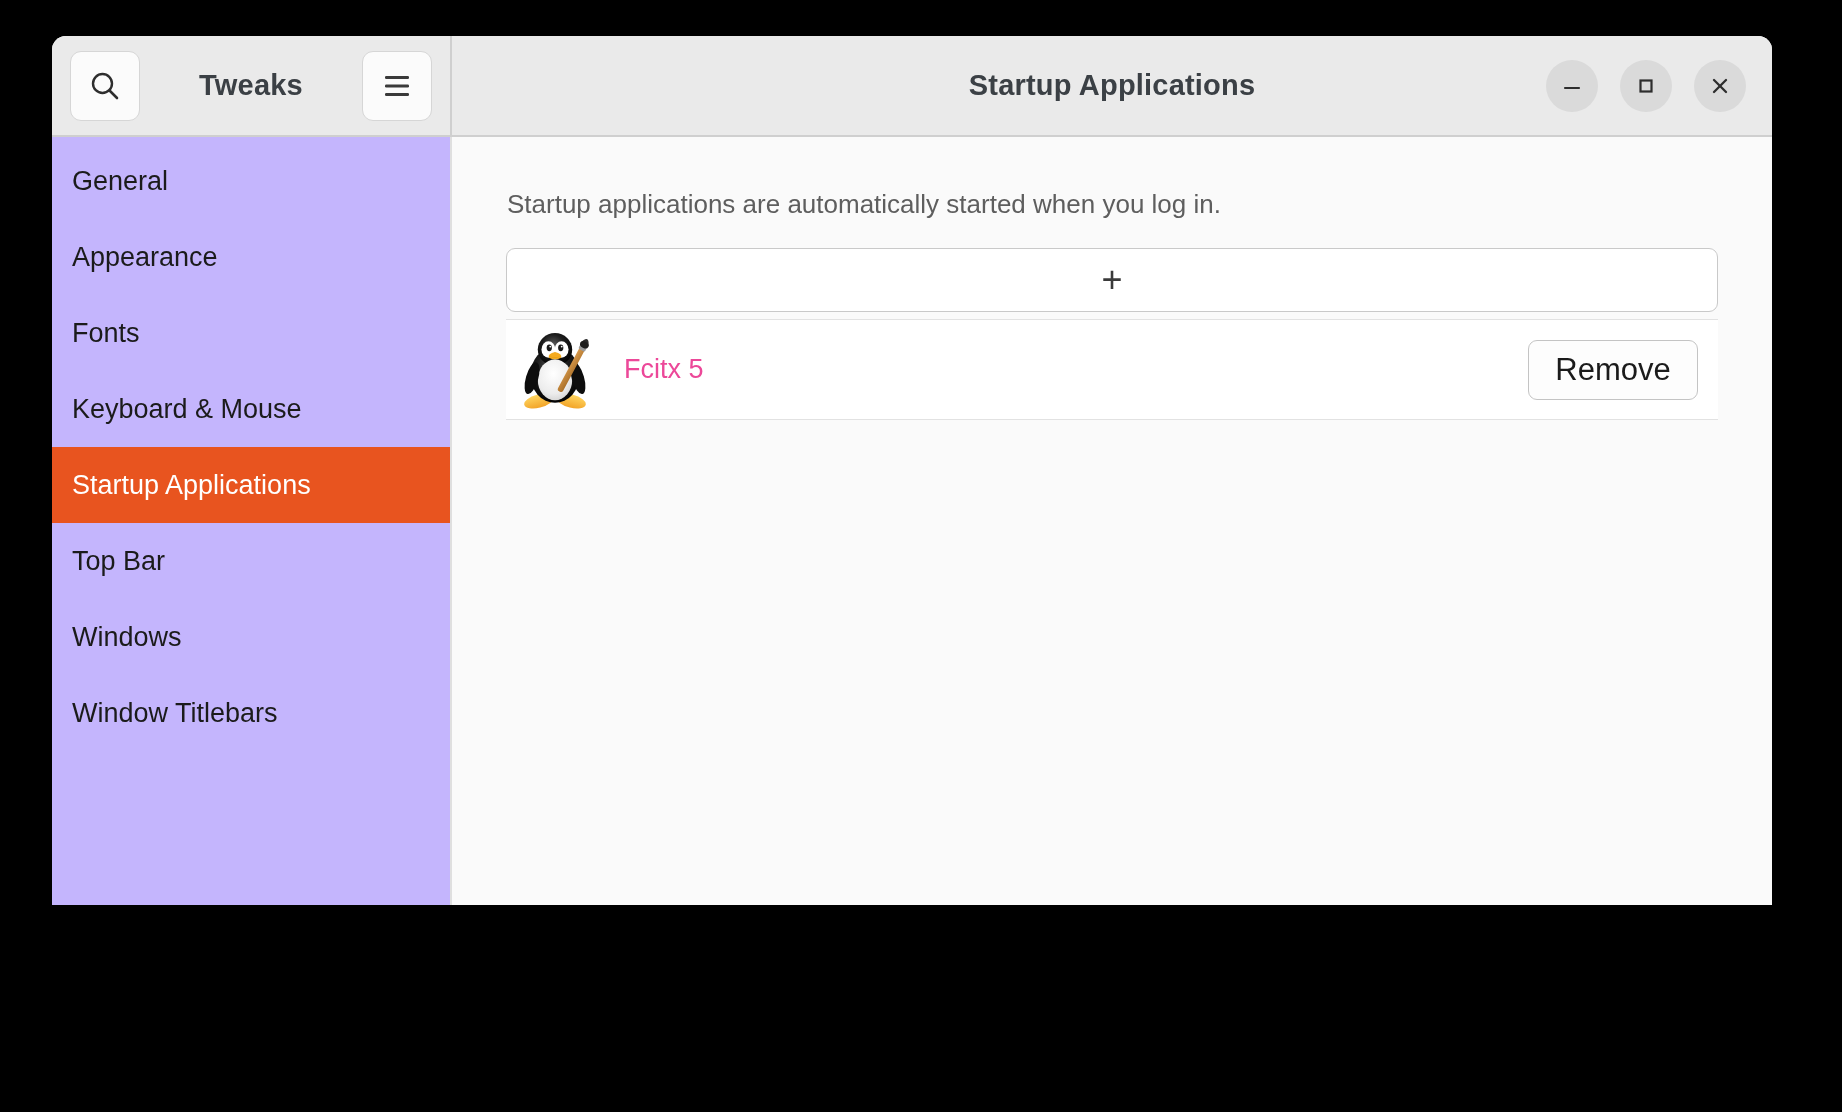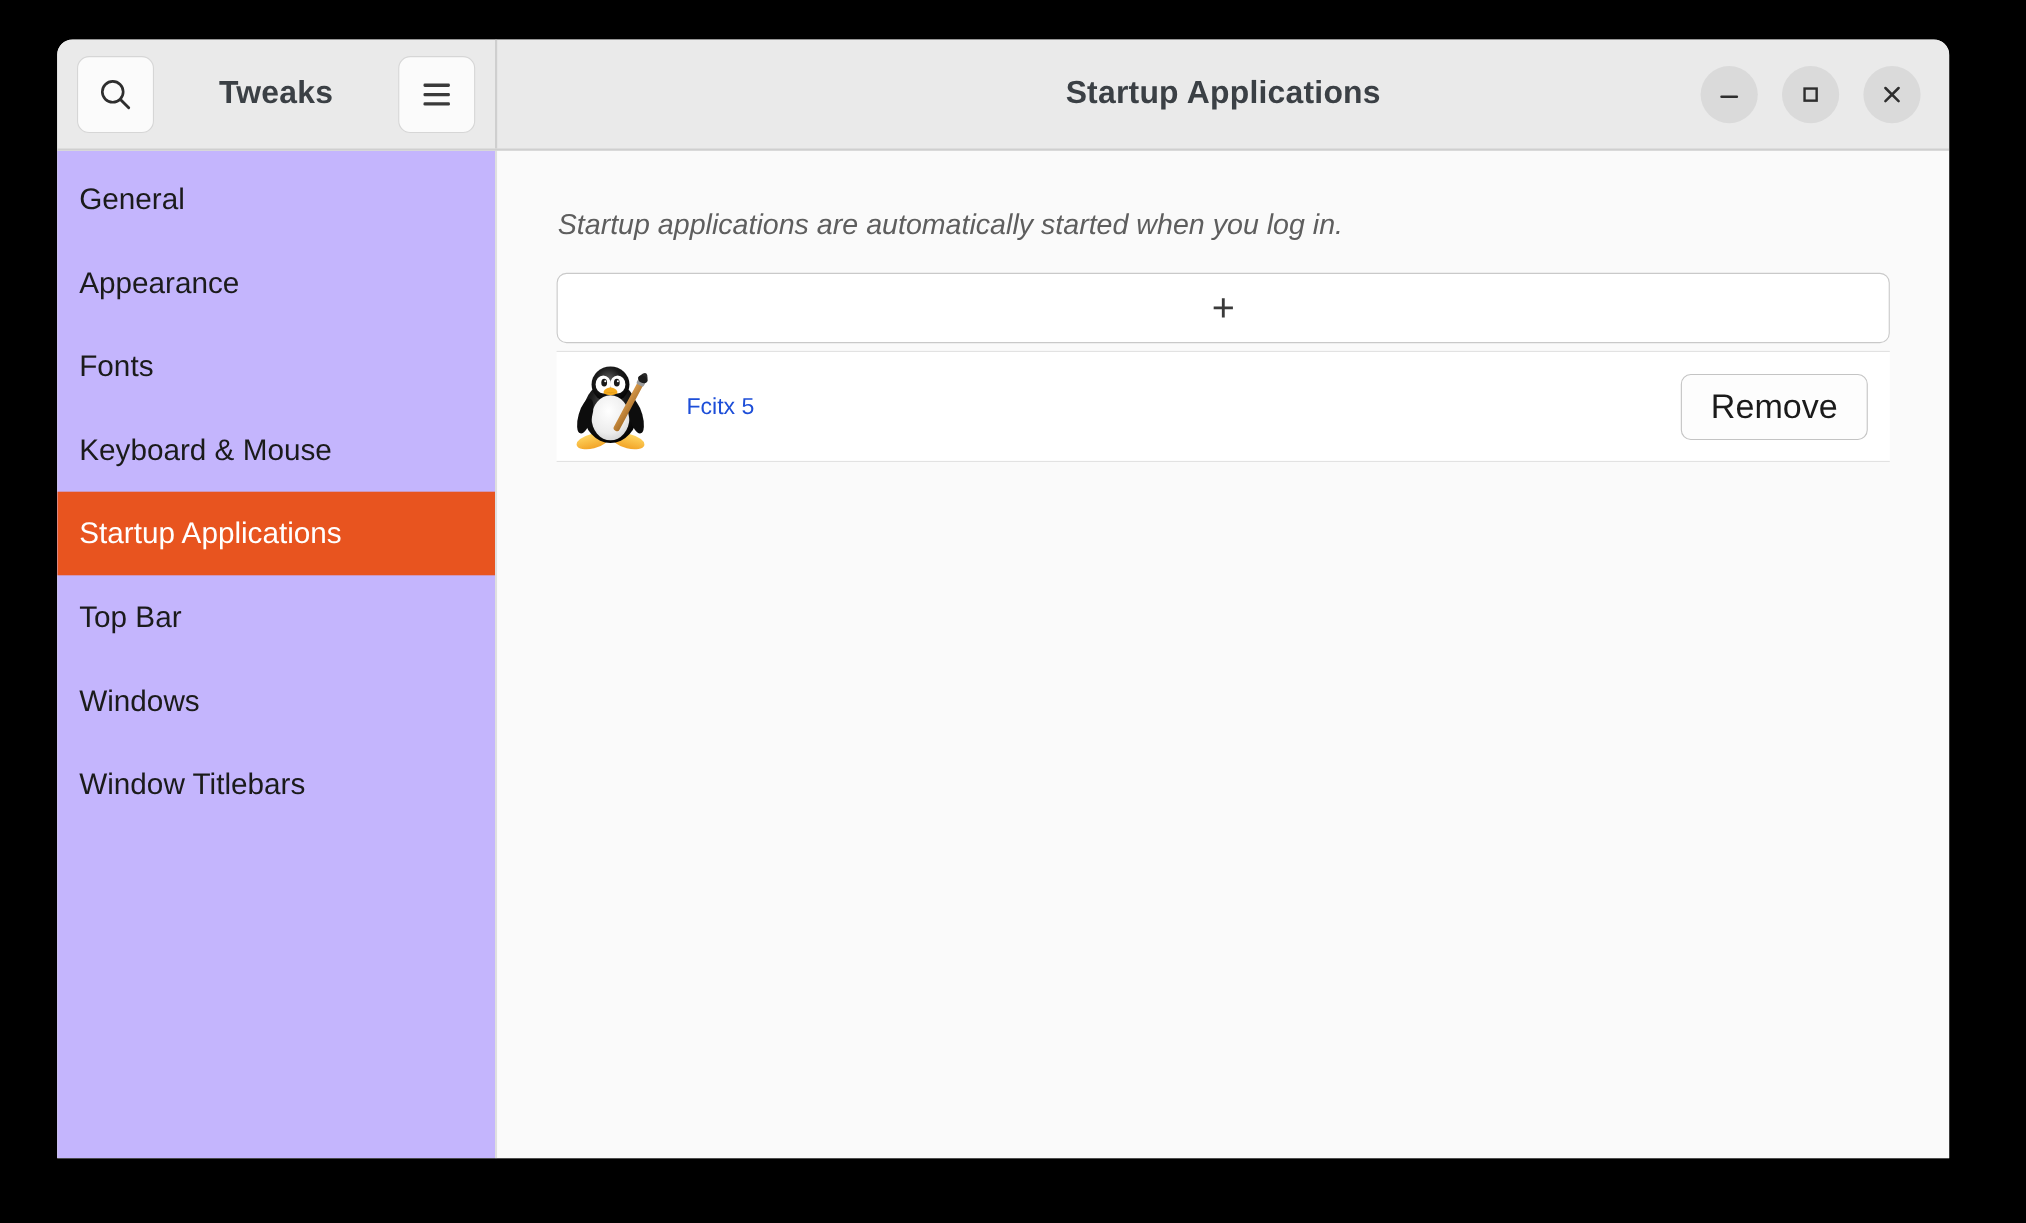--- a/index.html
+++ b/index.html
@@ -7,21 +7,21 @@
     width:1842px; height:1112px;
     background:#000000;
     font-family:"Liberation Sans", sans-serif;
     overflow:hidden;
   }
 
   
   #app-window{
     position:absolute;
     left:52px; top:36px;
-    width:1720px; height:1017px;
+    width:1720px; height:869px;
     background:#ffffff;
     border-radius:14px 14px 0 0;
     overflow:hidden;
     display:flex;
     flex-direction:column;
   }
 
   
   .headerbar{
     height:101px;
@@ -130,21 +130,20 @@
     flex:1 1 auto;
     background:#fafafa;
     padding:52px 54px 0 54px;
     min-width:0;
   }
   .content-desc{
     font-size:26px;
     color:#5e5e5e;
     margin-bottom:28px;
     padding-left:1px;
-    font-style:italic;
   }
 
   .add-button{
     width:100%;
     height:64px;
     background:#ffffff;
     border:1.5px solid #c9c9c9;
     border-radius:9px;
     display:flex;
     align-items:center;
@@ -170,22 +169,22 @@
     padding:0 20px 0 6px;
     border-bottom:1.5px solid #e2e2e2;
   }
   .app-icon{
     width:86px; height:86px;
     flex:0 0 86px;
     display:flex; align-items:center; justify-content:center;
   }
   .app-label{
     flex:1 1 auto;
-    font-size:21px;
-    color:#1d4ed8;
+    font-size:27px;
+    color:#ec4899;
     padding-left:26px;
   }
   .remove-btn{
     flex:0 0 auto;
     min-width:170px;
     height:60px;
     background:#fdfdfd;
     border:1.5px solid #c4c4c4;
     border-radius:9px;
     display:flex; align-items:center; justify-content:center;

